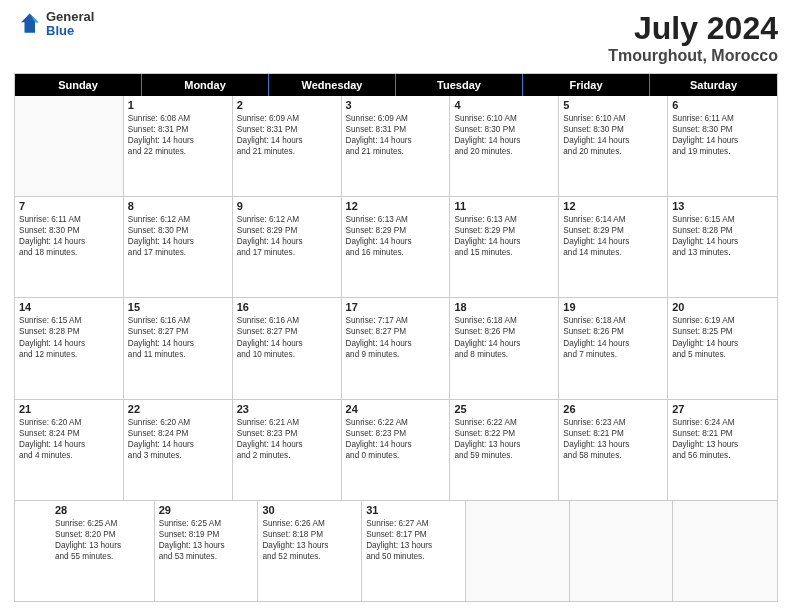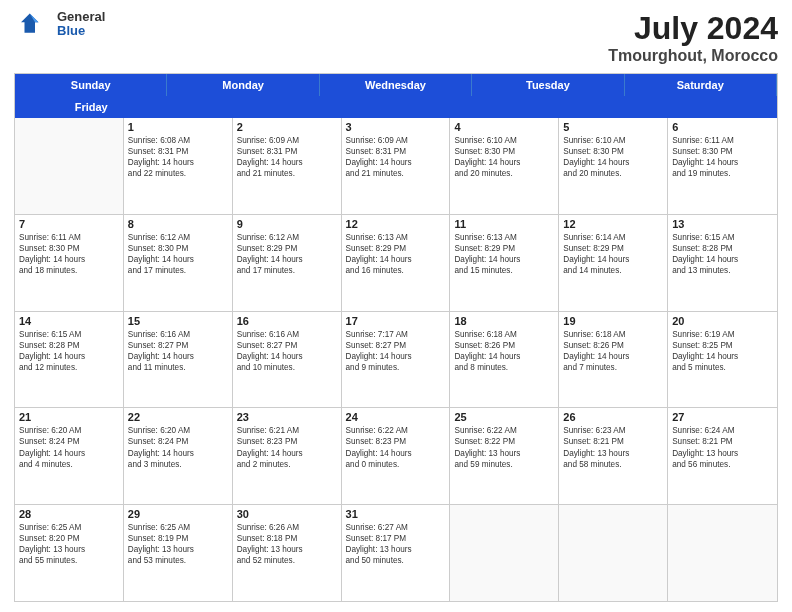--- a/index.html
+++ b/index.html
@@ -19,21 +19,21 @@
     }
     .header {
       display: flex;
       justify-content: space-between;
       align-items: flex-start;
       margin-bottom: 8px;
     }
     .logo {
       display: flex;
       align-items: center;
-      gap: 15px;
+      gap: 4px;
     }
     .logo-text {
       display: flex;
       flex-direction: column;
       font-size: 13px;
       font-weight: bold;
       line-height: 1.1;
     }
     .logo-general { color: #333; }
     .logo-blue { color: #1a5aad; }
@@ -55,22 +55,22 @@
       font-weight: bold;
     }
     .calendar {
       flex: 1;
       display: flex;
       flex-direction: column;
       border: 1px solid #ccc;
     }
     .cal-header-row {
       display: grid;
-      grid-template-columns: repeat(5, 1fr);
-      background: #1d4ed8;
+      grid-template-columns: repeat(6, 1fr);
+      background: #000000;
     }
     .cal-header-cell {
       color: #fff;
       font-size: 11px;
       font-weight: bold;
       text-align: center;
       padding: 5px 2px;
       border-right: 1px solid #3a7acd;
     }
     .cal-header-cell:last-child { border-right: none; }
@@ -78,21 +78,21 @@
       flex: 1;
       display: flex;
       flex-direction: column;
     }
     .cal-week {
       display: grid;
       grid-template-columns: repeat(7, 1fr);
       flex: 1;
       border-bottom: 1px solid #ccc;
     }
-    .cal-week:last-child { border-bottom: none; }
+    .cal-week:last-child { border-bottom: none; margin-left: 36px; }
     .cal-cell {
       border-right: 1px solid #ccc;
       padding: 3px 4px;
       font-size: 8.5px;
       color: #333;
       vertical-align: top;
       min-height: 0;
       overflow: hidden;
     }
     .cal-cell:last-child { border-right: none; }
@@ -129,22 +129,22 @@
       <div class="subtitle">Tmourghout, Morocco</div>
     </div>
   </div>
 
   <div class="calendar">
     <div class="cal-header-row">
     <div class="cal-header-cell">Sunday</div>
         <div class="cal-header-cell">Monday</div>
         <div class="cal-header-cell">Wednesday</div>
         <div class="cal-header-cell">Tuesday</div>
+        <div class="cal-header-cell">Friday</div>
         <div class="cal-header-cell">Saturday</div>
-        <div class="cal-header-cell">Friday</div>
       </div>
     <div class="cal-body">
     <div class="cal-week">
           <div class="cal-cell empty"></div>
           <div class="cal-cell">
             <div class="day-num">1</div>
             <div class="cell-line">Sunrise: 6:08 AM</div>
             <div class="cell-line">Sunset: 8:31 PM</div>
             <div class="cell-line">Daylight: 14 hours</div>
             <div class="cell-line">and 22 minutes.</div>

